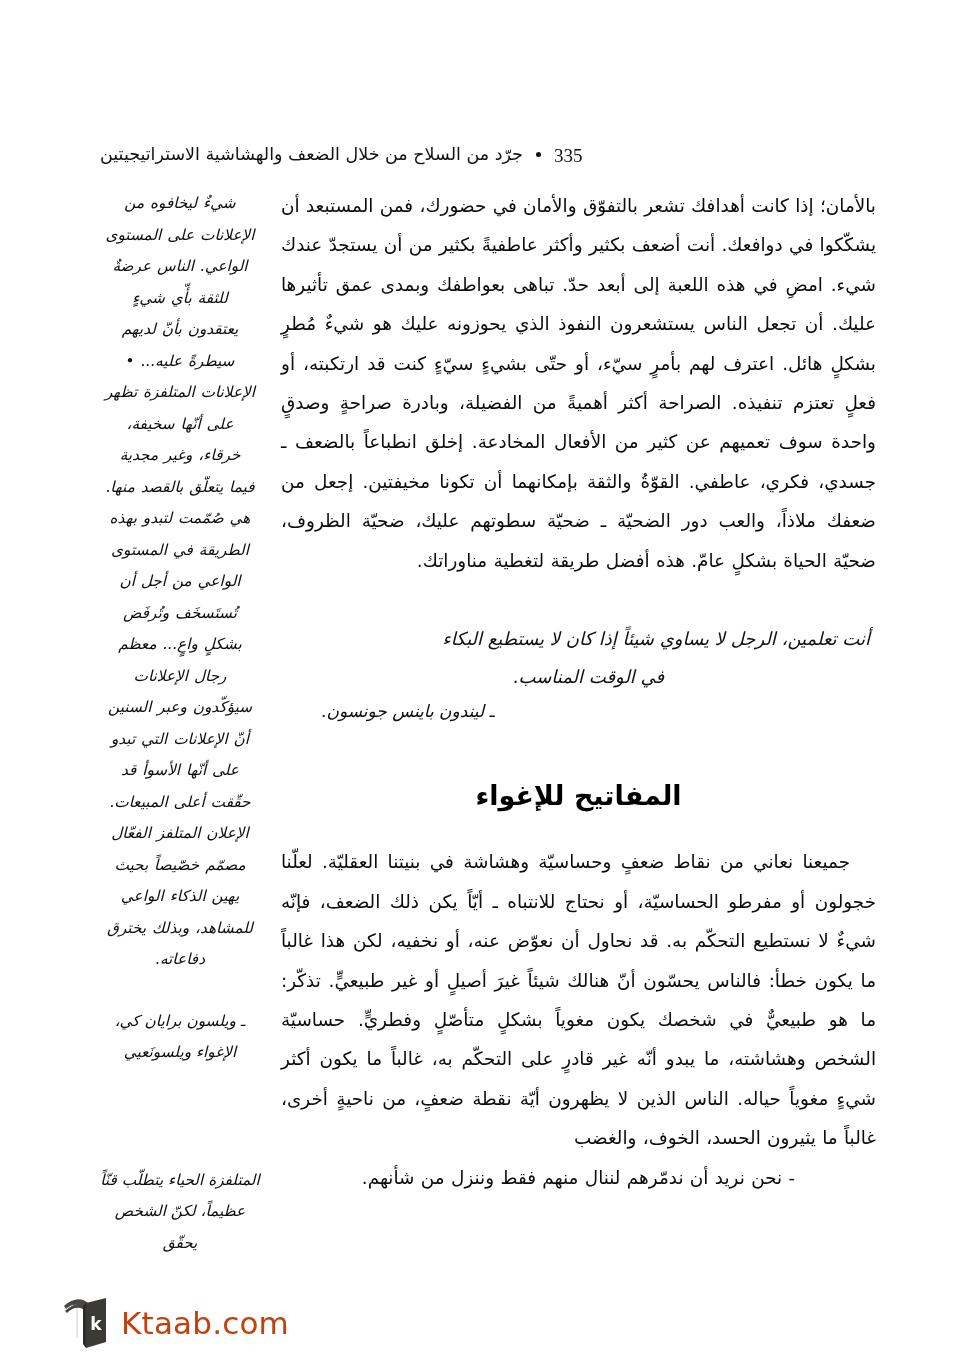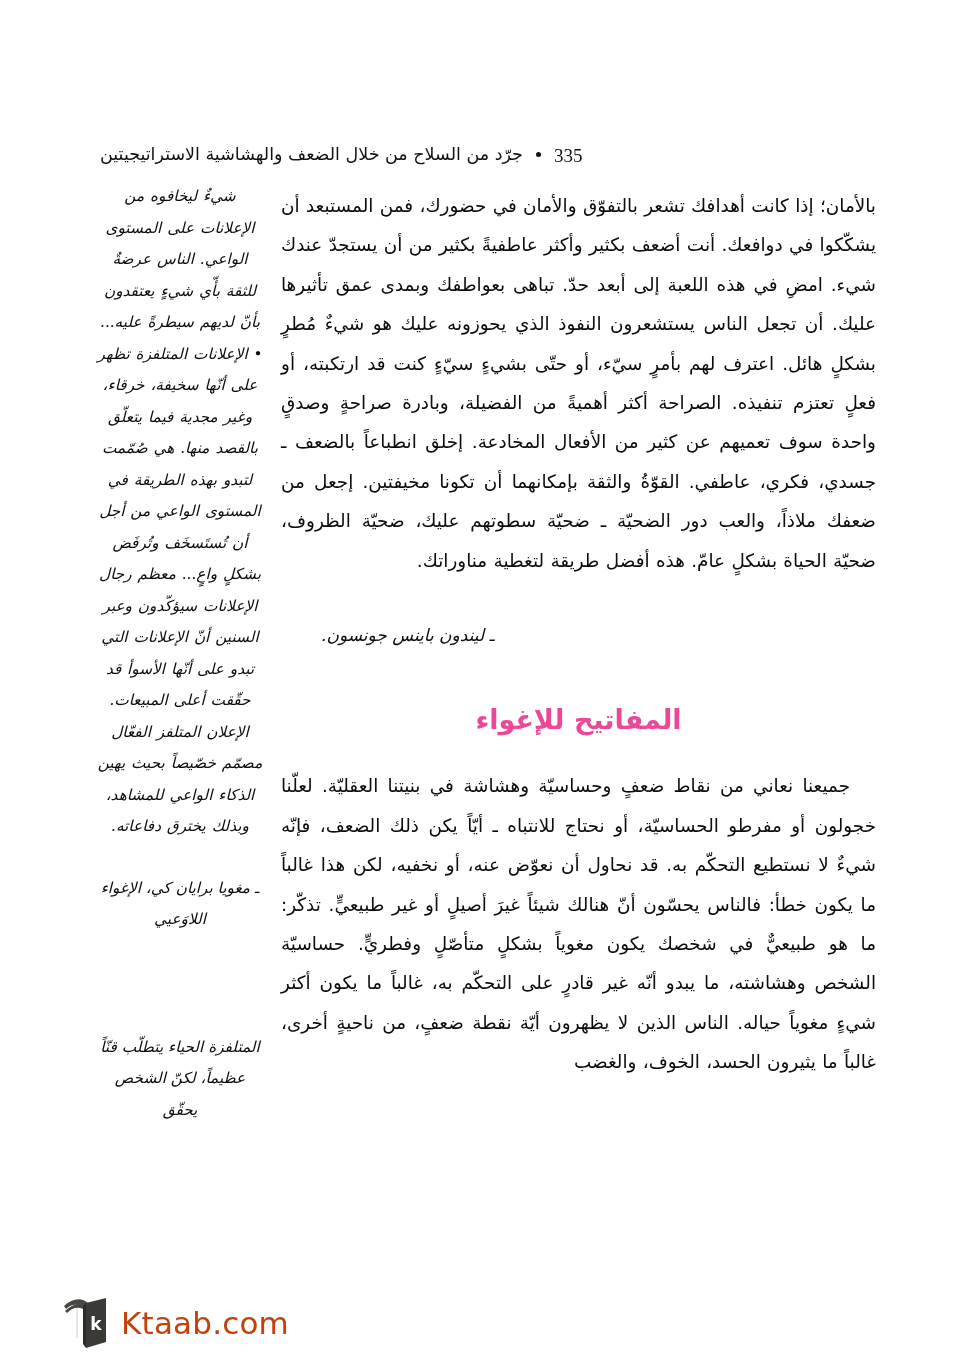--- a/index.html
+++ b/index.html
@@ -112,59 +112,58 @@
     color: #101010;
     margin: 0;
     padding-right: 6px;
   }
   .quote-text .l2 {
     display: block;
     text-align: center;
     padding-left: 26px;
   }
   .quote-attrib {
-    margin-top: 26px;
     font-family: "DejaVu Serif", "Liberation Serif", serif;
     font-style: italic;
     font-size: 17px;
     line-height: 30px;
     text-align: left;
     padding-left: 40px;
     color: #101010;
   }
 
   
   .section-heading {
     margin-top: 54px;
     margin-bottom: 30px;
     text-align: center;
     font-family: "DejaVu Sans", "Liberation Sans", sans-serif;
     font-weight: bold;
     font-size: 27px;
     line-height: 1.2;
-    color: #ec4899;
+    color: #000000;
     direction: rtl;
   }
 
   
   .side-col {
     position: absolute;
     top: 2px;
     left: 0;
     width: 168px;
     direction: rtl;
   }
   .side-note {
     font-family: "DejaVu Serif", "Liberation Serif", serif;
     font-style: italic;
     font-size: 15.3px;
     line-height: 31.5px;
     text-align: center;
     color: #0d0d0d;
-    margin: 1px;
+    margin: 8px;
     word-spacing: 1px;
   }
   .side-attrib {
     margin-top: 30px;
     font-family: "DejaVu Serif", "Liberation Serif", serif;
     font-style: italic;
     font-size: 15.3px;
     line-height: 31.5px;
     text-align: center;
     color: #0d0d0d;
@@ -223,31 +222,36 @@
     <span class="header-folio">335</span>
   </div>
 
   <div class="body-area">
 
     <div class="main-col">
 
       <p class="para">بالأمان؛ إذا كانت أهدافك تشعر بالتفوّق والأمان في حضورك، فمن المستبعد أن يشكّكوا في دوافعك. أنت أضعف بكثير وأكثر عاطفيةً بكثير من أن يستجدّ عندك شيء. امضِ في هذه اللعبة إلى أبعد حدّ. تباهى بعواطفك وبمدى عمق تأثيرها عليك. أن تجعل الناس يستشعرون النفوذ الذي يحوزونه عليك هو شيءٌ مُطرٍ بشكلٍ هائل. اعترف لهم بأمرٍ سيّء، أو حتّى بشيءٍ سيّءٍ كنت قد ارتكبته، أو فعلٍ تعتزم تنفيذه. الصراحة أكثر أهميةً من الفضيلة، وبادرة صراحةٍ وصدقٍ واحدة سوف تعميهم عن كثير من الأفعال المخادعة. إخلق انطباعاً بالضعف ـ جسدي، فكري، عاطفي. القوّةُ والثقة بإمكانهما أن تكونا مخيفتين. إجعل من ضعفك ملاذاً، والعب دور الضحيّة ـ ضحيّة سطوتهم عليك، ضحيّة الظروف، ضحيّة الحياة بشكلٍ عامّ. هذه أفضل طريقة لتغطية مناوراتك.</p>
 
       <div class="quote-block">
+        <p class="quote-text">
+          <span>أنت تعلمين، الرجل لا يساوي شيئاً إذا كان لا يستطيع البكاء</span>
+          <span class="l2">في الوقت المناسب.</span>
+        </p>
         <div class="quote-attrib">ـ ليندون باينس جونسون.</div>
       </div>
 
       <h2 class="section-heading">المفاتيح للإغواء</h2>
 
       <p class="para indent">جميعنا نعاني من نقاط ضعفٍ وحساسيّة وهشاشة في بنيتنا العقليّة. لعلّنا خجولون أو مفرطو الحساسيّة، أو نحتاج للانتباه ـ أيّاً يكن ذلك الضعف، فإنّه شيءٌ لا نستطيع التحكّم به. قد نحاول أن نعوّض عنه، أو نخفيه، لكن هذا غالباً ما يكون خطأ: فالناس يحسّون أنّ هنالك شيئاً غيرَ أصيلٍ أو غير طبيعيٍّ. تذكّر: ما هو طبيعيٌّ في شخصك يكون مغوياً بشكلٍ متأصّلٍ وفطريٍّ. حساسيّة الشخص وهشاشته، ما يبدو أنّه غير قادرٍ على التحكّم به، غالباً ما يكون أكثر شيءٍ مغوياً حياله. الناس الذين لا يظهرون أيّة نقطة ضعفٍ، من ناحيةٍ أخرى، غالباً ما يثيرون الحسد، الخوف، والغضب</p>
+      <p class="para last-center">- نحن نريد أن ندمّرهم لننال منهم فقط وننزل من شأنهم.</p>
     </div>
 
     <div class="side-col">
       <p class="side-note">شيءٌ ليخافوه من الإعلانات على المستوى الواعي. الناس عرضةٌ للثقة بأّي شيءٍ يعتقدون بأنّ لديهم سيطرةً عليه... • الإعلانات المتلفزة تظهر على أنّها سخيفة، خرقاء، وغير مجدية فيما يتعلّق بالقصد منها. هي صُمّمت لتبدو بهذه الطريقة في المستوى الواعي من أجل أن تُستَسخَف وتُرفَض بشكلٍ واعٍ... معظم رجال الإعلانات سيؤكّدون وعبر السنين أنّ الإعلانات التي تبدو على أنّها الأسوأ قد حقّقت أعلى المبيعات. الإعلان المتلفز الفعّال مصمّم خصّيصاً بحيث يهين الذكاء الواعي للمشاهد، وبذلك يخترق دفاعاته.</p>
-      <div class="side-attrib">ـ مغويا برايان كي، الإغواء اللاوَعيي</div>
+      <div class="side-attrib">ـ ويلسون برايان كي، الإغواء ويلسونَعيي</div>
       <div class="side-note-2">المتلفزة الحياء يتطلّب قنّاً عظيماً، لكنّ الشخص يحقّق</div>
     </div>
 
   </div>
 
   <div class="watermark">
     <span class="wm-tick"></span>
     <span class="wm-logo">
       <svg width="46" height="58" viewBox="0 0 46 58" xmlns="http://www.w3.org/2000/svg">
 

